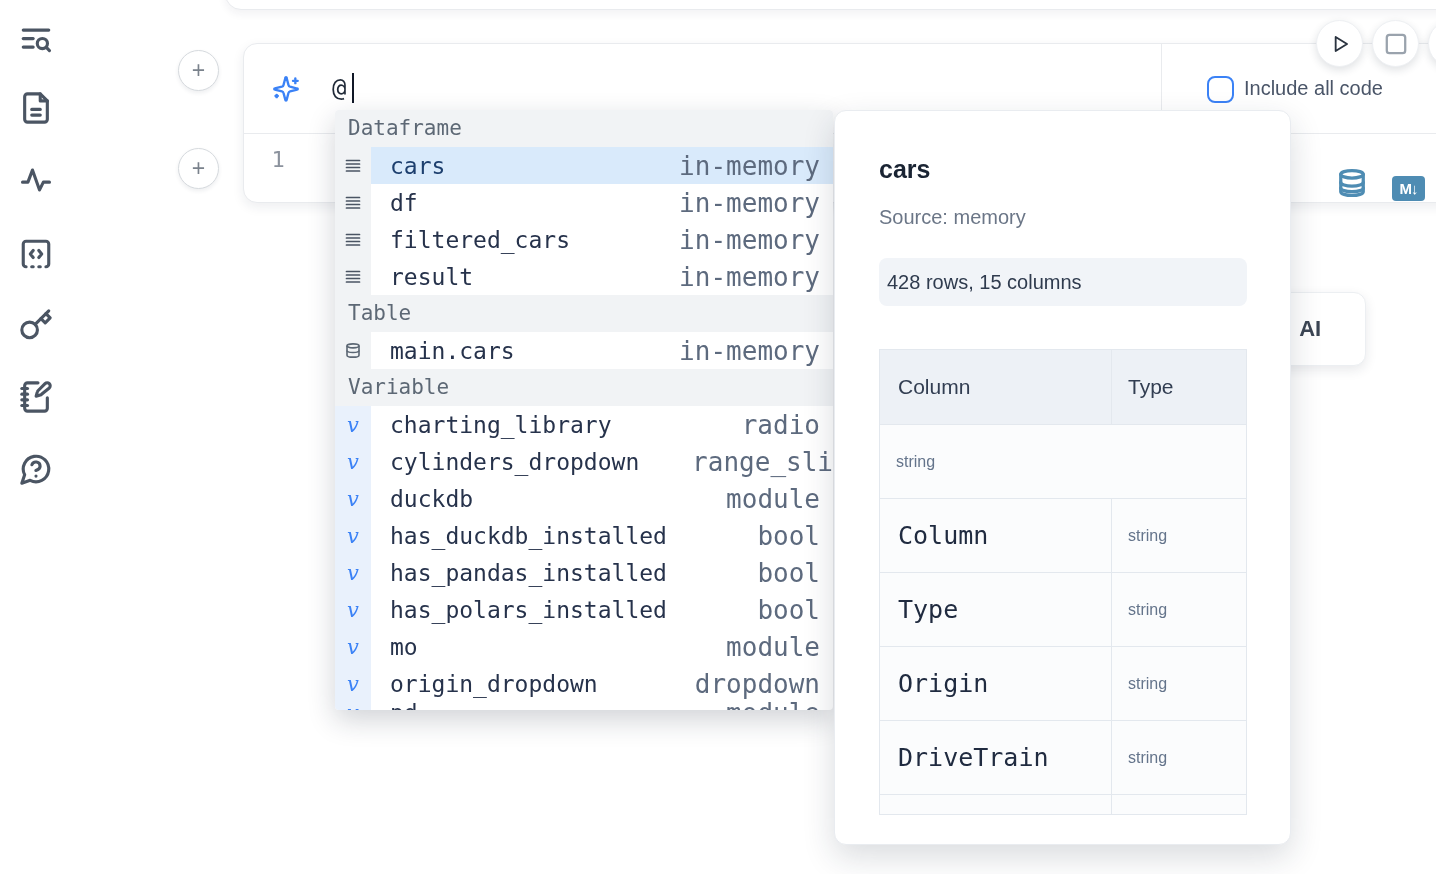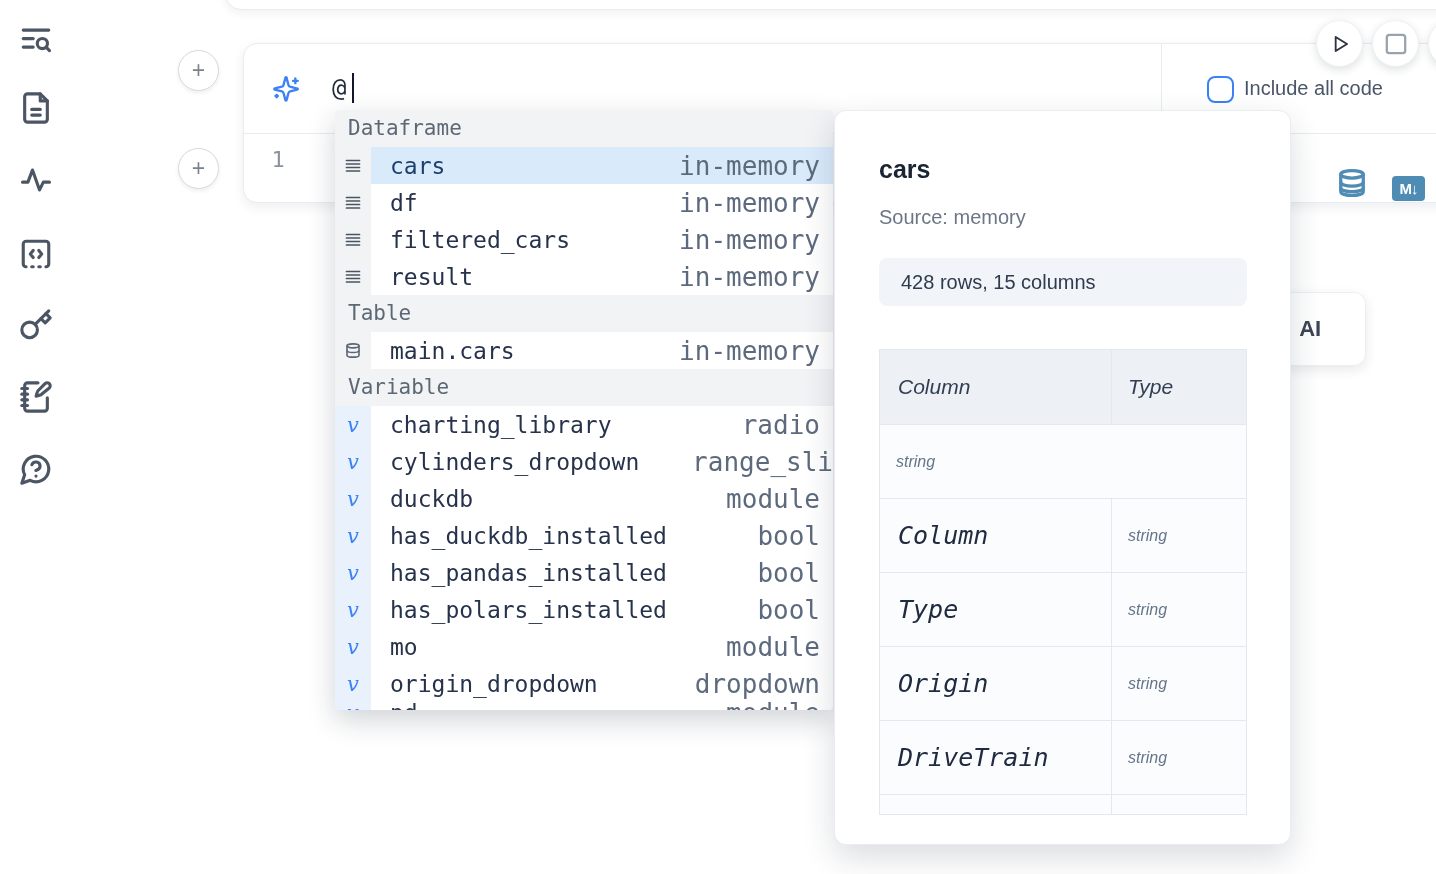--- a/index.html
+++ b/index.html
@@ -77,23 +77,23 @@
   .ai-frag .frag-prefix { margin-left:32px; }
   .ai-frag .frag-label { margin-left:8px; }
 
   
   .pop { position:absolute; left:834px; top:110px; width:457px; height:735px; background:#fff;
     border:1px solid #e9ecf0; border-radius:12px; box-shadow:0 12px 32px rgba(25,35,55,.16);
     z-index:6; }
   .pop-title { position:absolute; left:44px; top:44px; font-size:25px; font-weight:bold; color:#1a2433; }
   .pop-src { position:absolute; left:44px; top:95px; font-size:20px; color:#6b7687; }
   .pop-pill { position:absolute; left:44px; top:147px; width:368px; height:48px; background:#f1f4f8;
-    border-radius:8px; font-size:20px; color:#2f3b4e; display:flex; align-items:center; padding-left:22px; }
+    border-radius:8px; font-size:20px; color:#2f3b4e; display:flex; align-items:center; padding-left:8px; }
   .pt { position:absolute; left:44px; top:238px; width:368px; border:1px solid #e3e8ee; }
-  .pt-row { display:flex; height:74px; border-top:1px solid #e3e8ee; background:#fbfcfd;font-style:italic; }
+  .pt-row { display:flex; height:74px; border-top:1px solid #e3e8ee; background:#fbfcfd; }
   .pt-row:first-child { border-top:none; background:#edf1f6; }
   .pt-c1 { width:232px; border-right:1px solid #e3e8ee; display:flex; align-items:center; padding-left:18px; }
   .pt-c2 { flex:1; display:flex; align-items:center; padding-left:16px; }
   .pt-head { font-size:21px; color:#323e52; font-family:"Liberation Sans",sans-serif; }
   .pt-name { font-family:"DejaVu Sans Mono",monospace; font-size:25px; color:#202b40; }
   .pt-type { font-size:16px; color:#64748b; }
   .pt-partial { height:20px; overflow:hidden; }
 </style>
 </head>
 <body>

